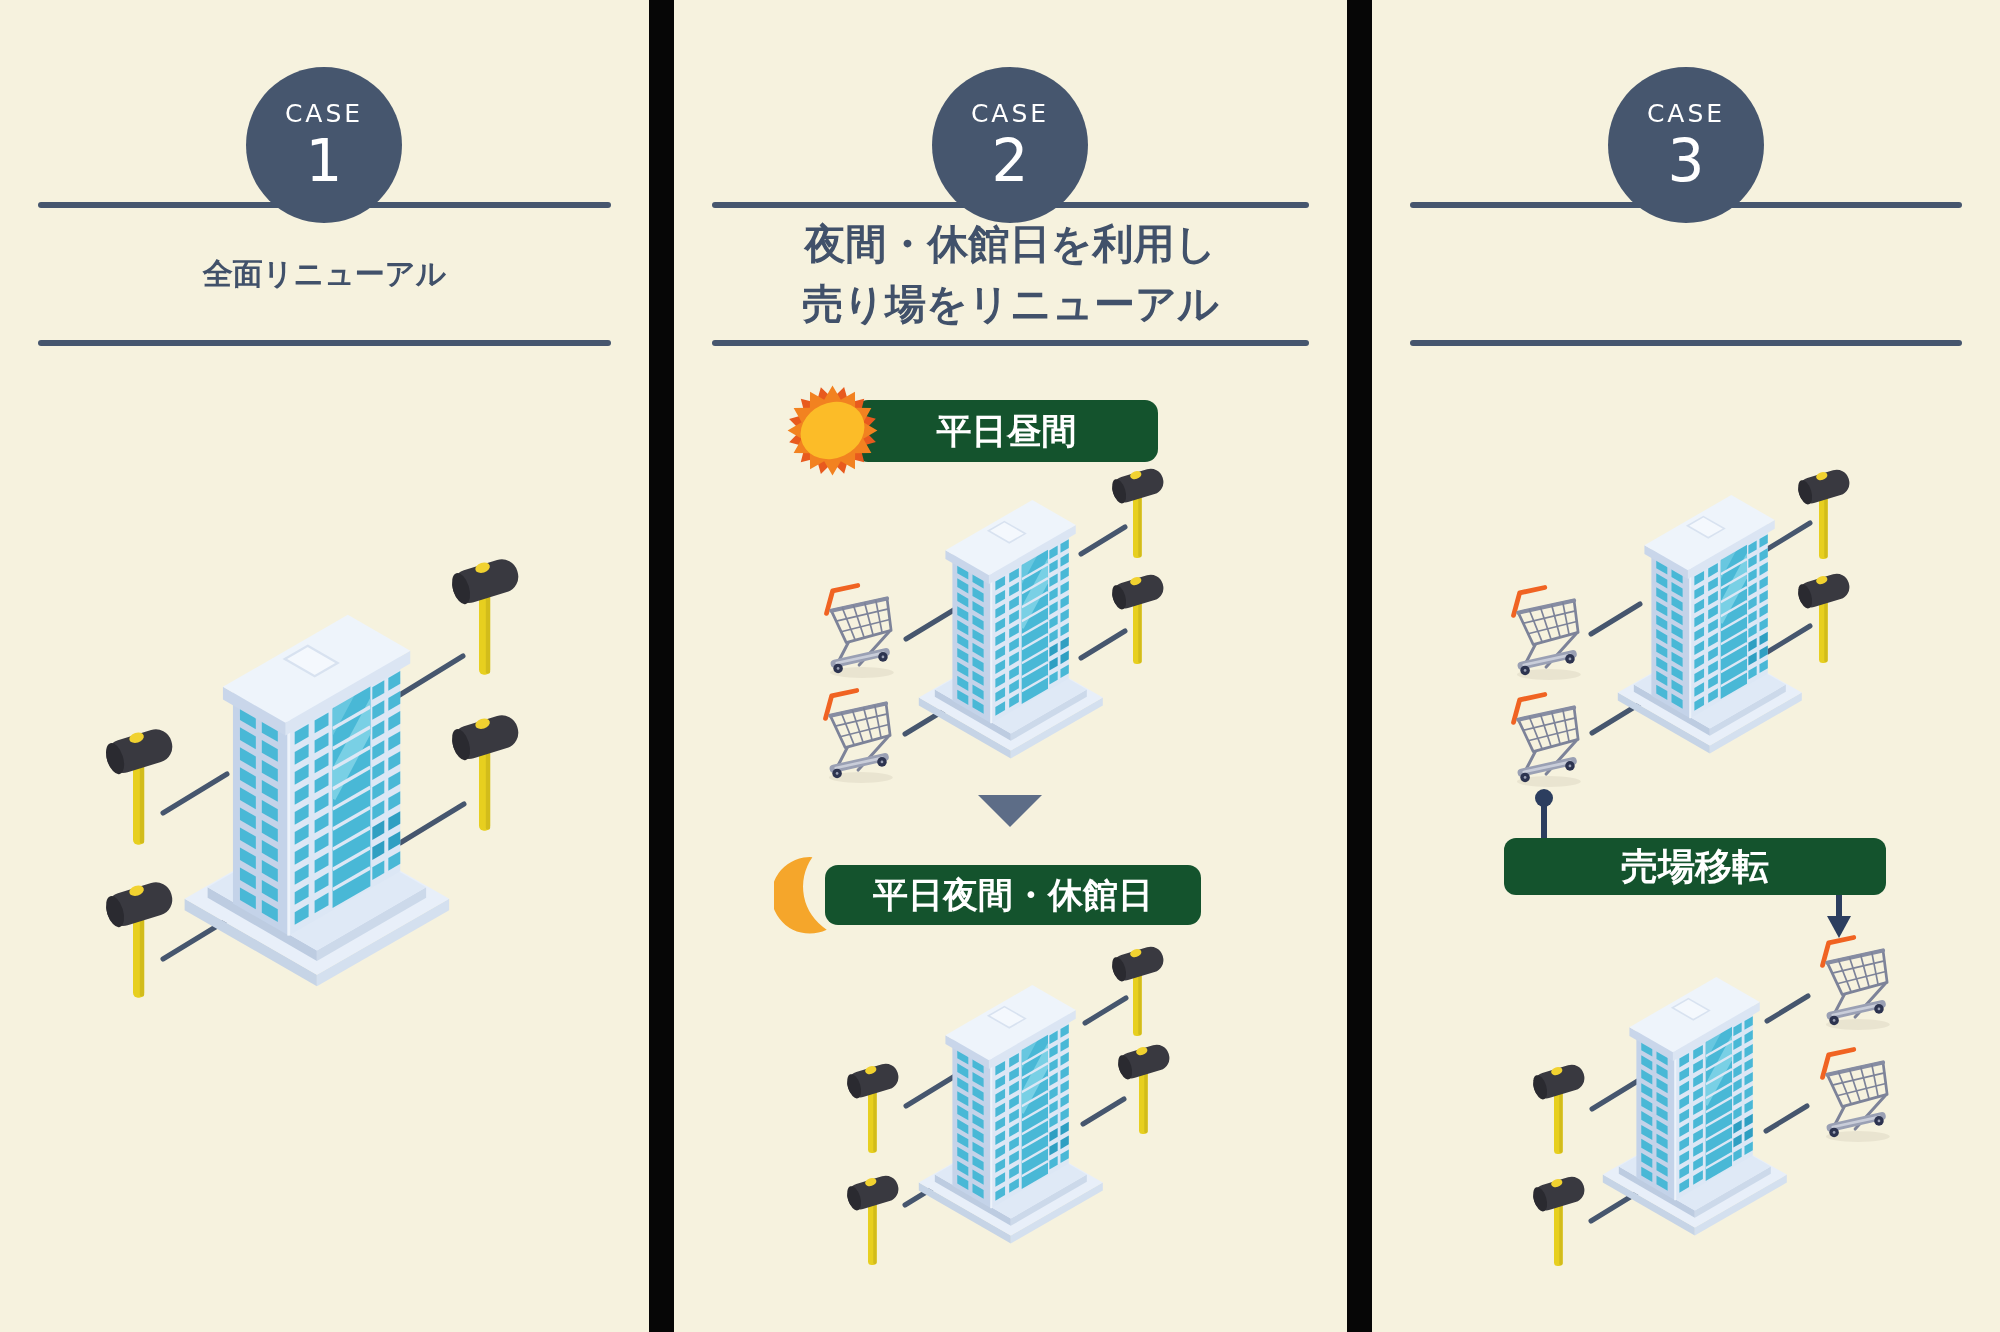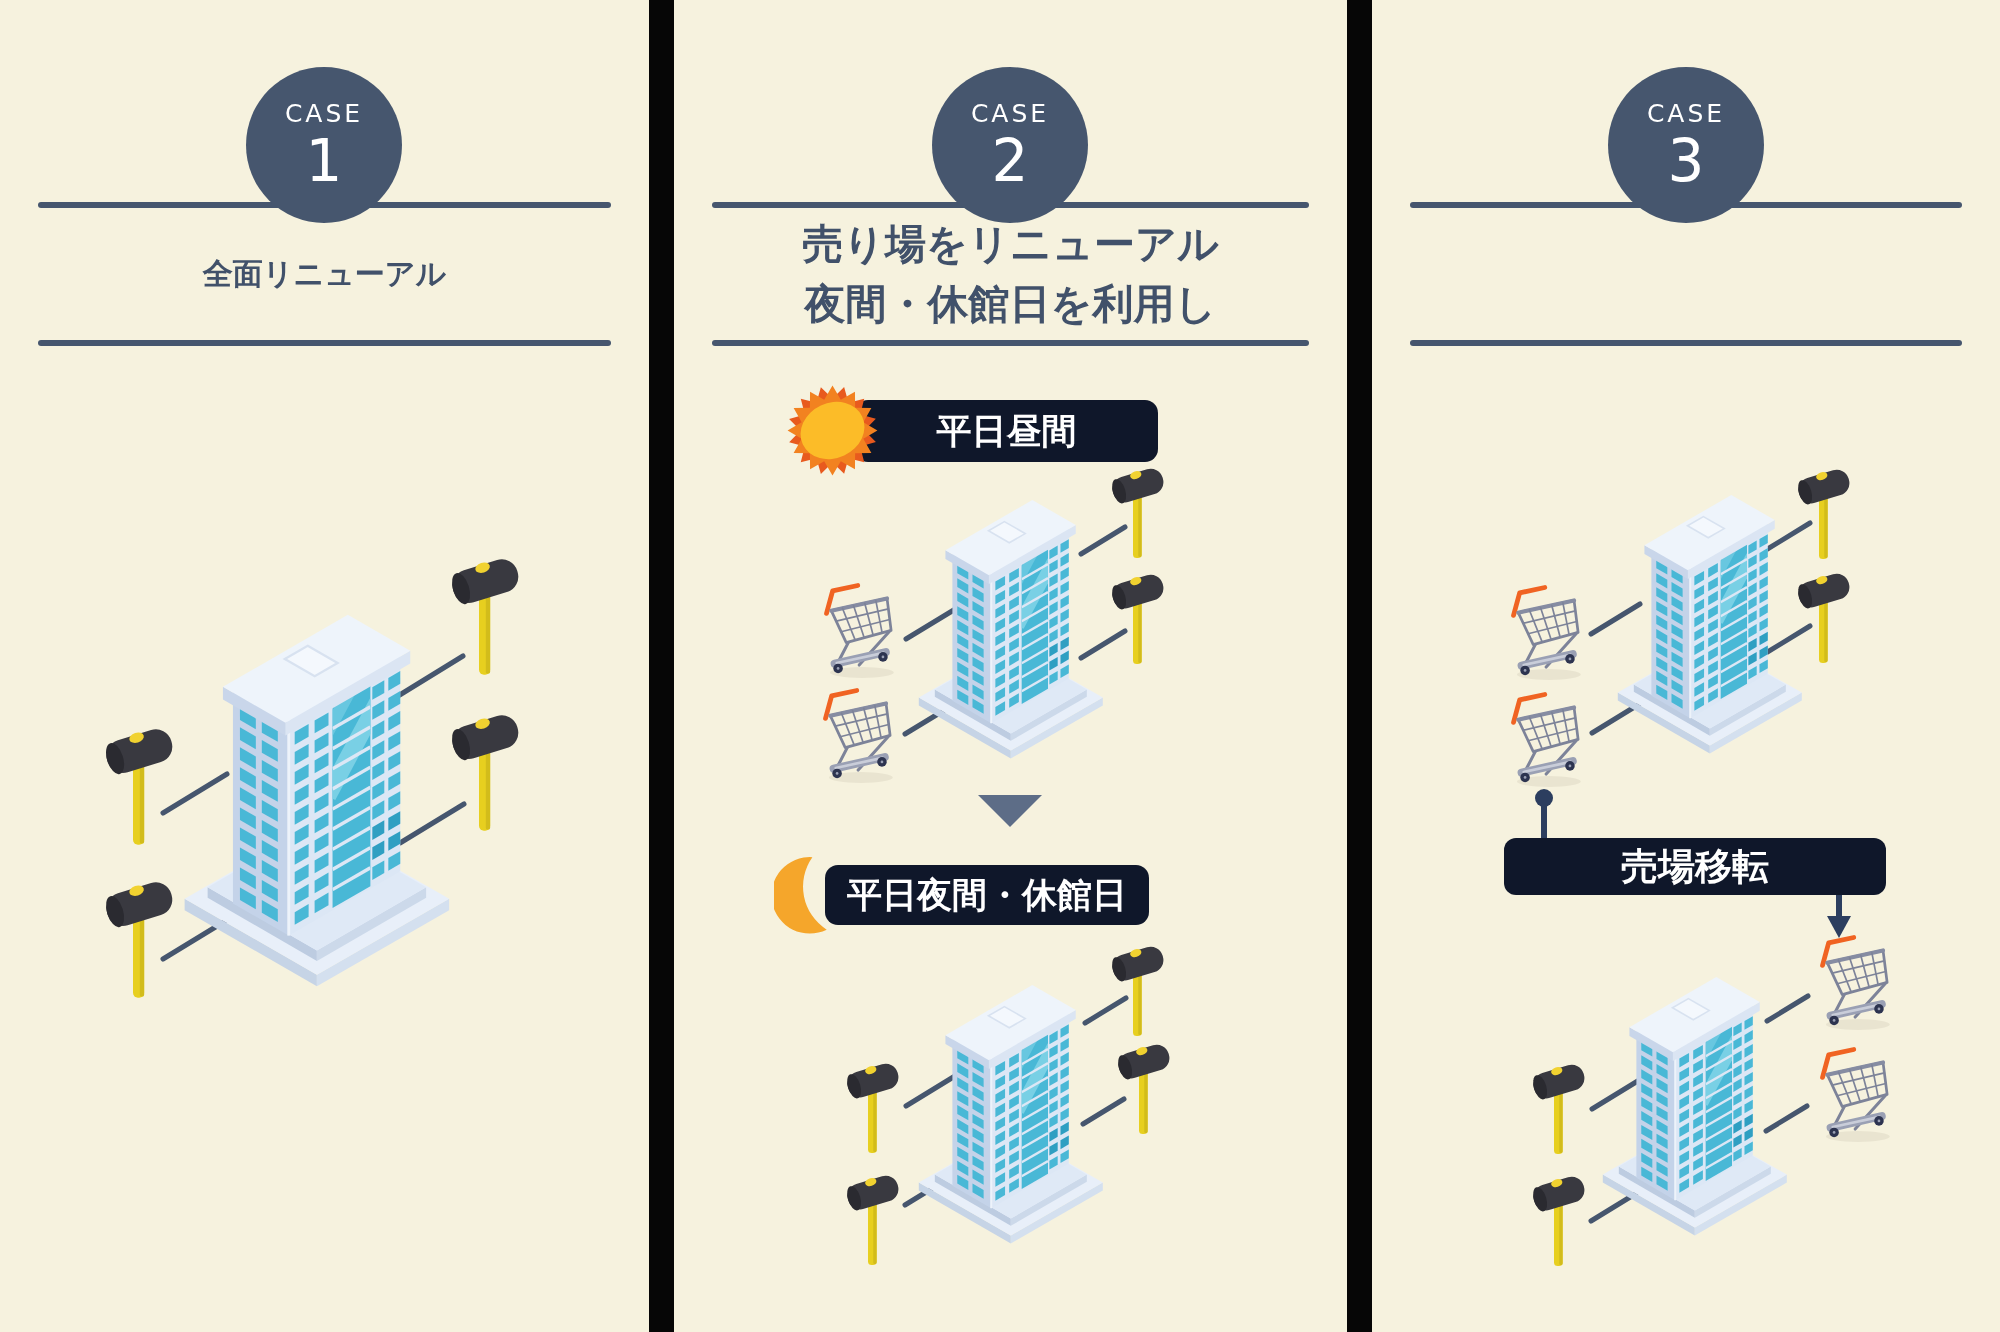--- a/index.html
+++ b/index.html
@@ -11,21 +11,21 @@
   .case-badge{position:absolute;top:67px;width:156px;height:156px;border-radius:50%;
               background:#46566e;color:#fff;display:flex;flex-direction:column;
               align-items:center;justify-content:center;text-align:center;z-index:3;}
   .case-label{font-size:25px;letter-spacing:3px;line-height:32px;font-weight:400;}
   .case-num{font-size:58px;line-height:62px;font-weight:400;}
   .title{position:absolute;top:206px;height:136px;left:0;right:0;display:flex;
          flex-direction:column;align-items:center;justify-content:center;
          text-align:center;color:#41516a;font-weight:bold;z-index:2;}
   .title-one{font-size:30px;line-height:54px;}
   .title-two{font-size:41px;line-height:60px;}
-  .tag{position:absolute;background:#0f172a;color:#fff;font-weight:bold;
+  .tag{position:absolute;background:#14532d;color:#fff;font-weight:bold;
        display:flex;align-items:center;justify-content:center;z-index:4;}
   .icon-float{position:absolute;z-index:5;}
   .illu{position:absolute;left:0;top:0;z-index:1;}
 </style>
 </head>
 <body>
 
 <svg width="0" height="0" style="position:absolute" aria-hidden="true">
   <defs>
     <clipPath id="glassClip">
@@ -206,32 +206,32 @@
   </div>
 
   <div class="panel" style="left:674px;width:673px">
     <div class="rule" style="left:38px;width:597px;top:202px"></div>
     <div class="rule" style="left:38px;width:597px;top:340px"></div>
     <div class="case-badge" style="left:258px">
       <div class="case-label">CASE</div>
       <div class="case-num">2</div>
     </div>
     <div class="title">
+      <div class="title-two">夜間・休館日を利用し</div>
       <div class="title-two">売り場をリニューアル</div>
-      <div class="title-two">夜間・休館日を利用し</div>
     </div>
 
     <div class="tag" style="left:181px;top:400px;width:303px;height:62px;border-radius:13px;font-size:35px">
       <span>平日昼間</span>
     </div>
     <svg class="icon-float" style="left:111px;top:383px" width="95" height="95" viewBox="0 0 110 110">
         <use href="#sun"></use>
       </svg>
 
-    <div class="tag" style="left:151px;top:865px;width:324px;height:60px;border-radius:13px;font-size:35px">
+    <div class="tag" style="left:151px;top:865px;width:376px;height:60px;border-radius:13px;font-size:35px">
       <span>平日夜間・休館日</span>
     </div>
     <svg class="icon-float" style="left:100px;top:851px" width="82" height="87" viewBox="0 0 90 95">
         <use href="#moon" transform="rotate(-14 45 47)"></use>
       </svg>
 
     <svg class="illu" width="673" height="1332">
       <g stroke="#46566e" stroke-width="5" stroke-linecap="round">
         <line x1="232" y1="639" x2="288" y2="605"></line>
         <line x1="231" y1="734" x2="287" y2="700"></line>

